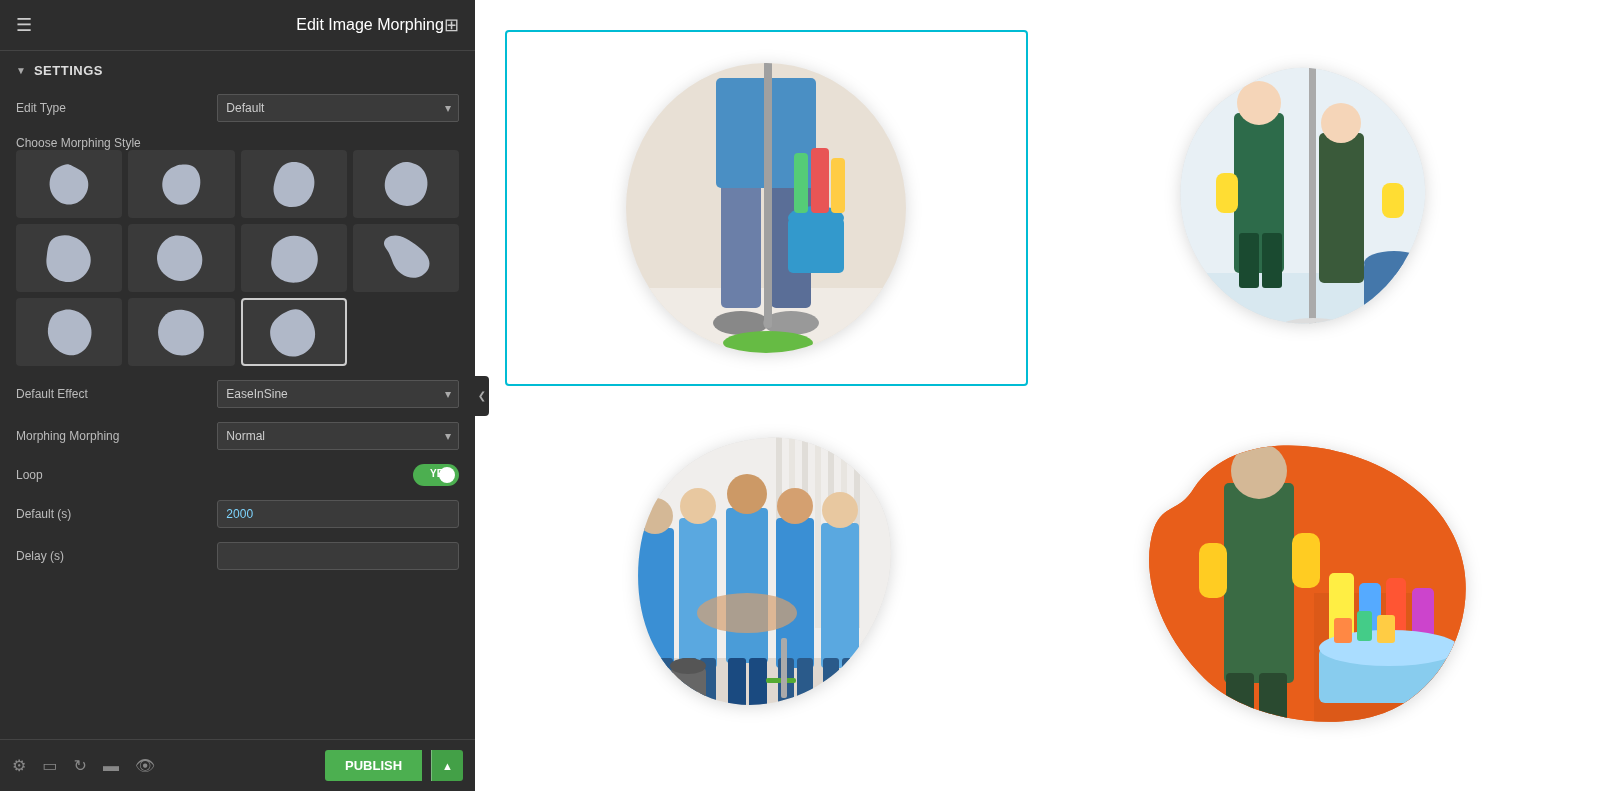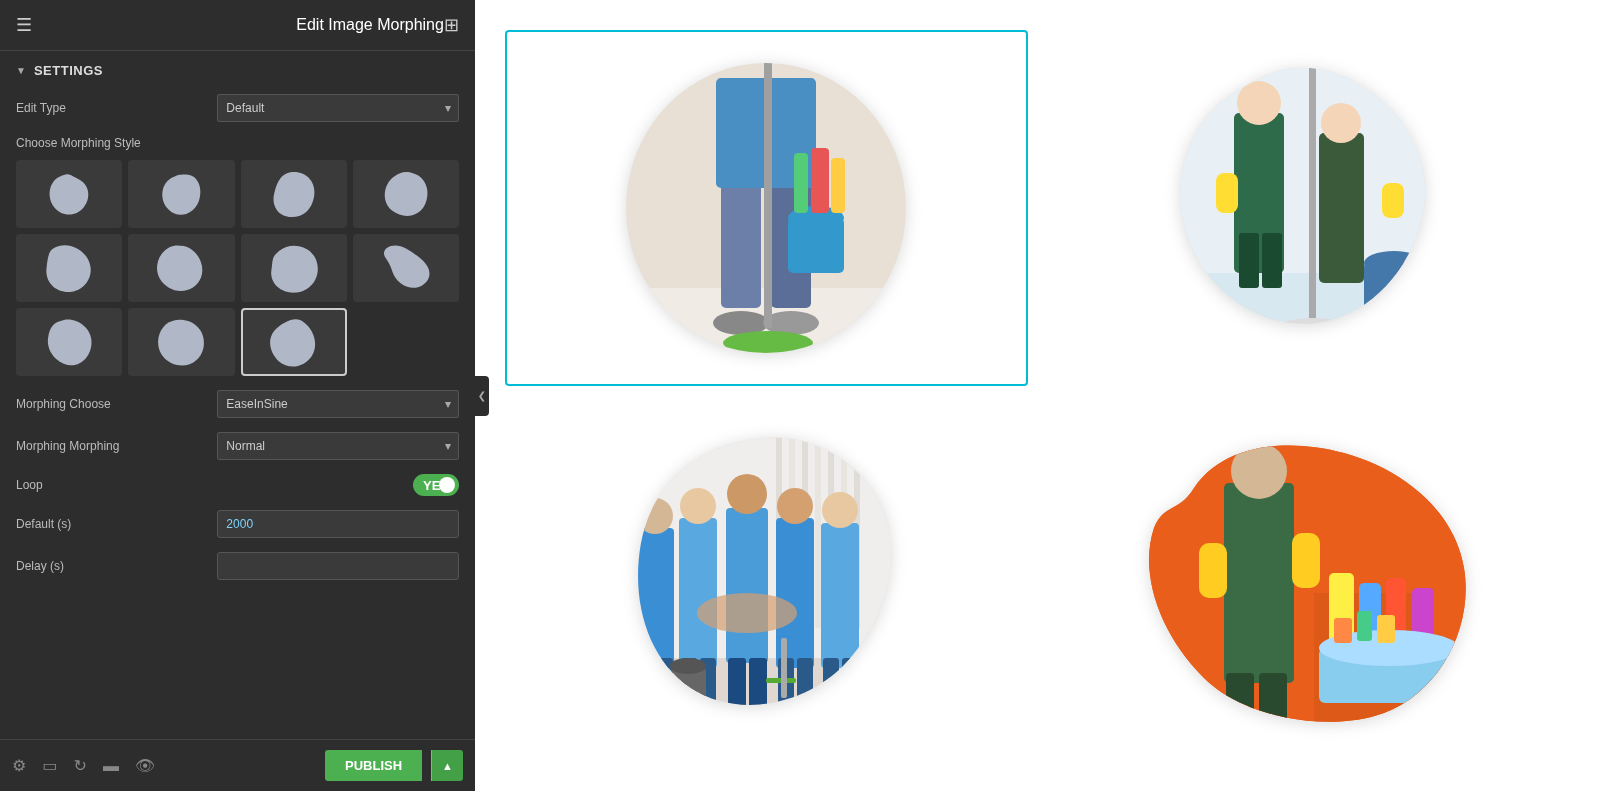--- a/index.html
+++ b/index.html
@@ -116,21 +116,21 @@
     }
 
     
     .morphing-style-section {
       margin-bottom: 14px;
     }
 
     .morphing-style-label {
       font-size: 12px;
       color: #bbb;
-      margin-bottom: 10px;
+      margin-bottom: 0;
     }
 
     .shape-grid {
       display: grid;
       grid-template-columns: repeat(4, 1fr);
       gap: 6px;
     }
 
     .shape-item {
       background: #3a3a3a;
@@ -189,23 +189,23 @@
       width: 16px;
       left: 26px;
       bottom: 3px;
       background: white;
       border-radius: 50%;
       transition: .3s;
     }
 
     .toggle-yes {
       position: absolute;
-      left: 10px;
+      left: 17px;
       top: 4px;
-      font-size: 13px;
+      font-size: 10px;
       color: #fff;
       font-weight: 700;
       pointer-events: none;
     }
 
     .form-input {
       background: #3a3a3a;
       border: 1px solid #555;
       border-radius: 3px;
       padding: 6px 8px;
@@ -413,21 +413,21 @@
           <div class="shape-item selected">
             <svg viewBox="0 0 100 100">
               <path fill="#b0b8c8" d="M70,10 C90,25 100,55 85,78 C70,100 40,105 20,88 C0,70 -5,40 15,22 C30,8 55,-5 70,10 Z"></path>
             </svg>
           </div>
 
         </div>
       </div>
 
       <div class="form-row">
-        <span class="form-label">Morphing Choose</span>
+        <span class="form-label">Default Effect</span>
         <div class="form-control-wrap">
           <div class="select-wrapper">
             <select class="form-select">
               <option selected="">EaseInSine</option>
               <option>EaseOutSine</option>
               <option>EaseInOutSine</option>
               <option>Linear</option>
               <option>EaseInQuad</option>
               <option>EaseOutQuad</option>
             </select>

